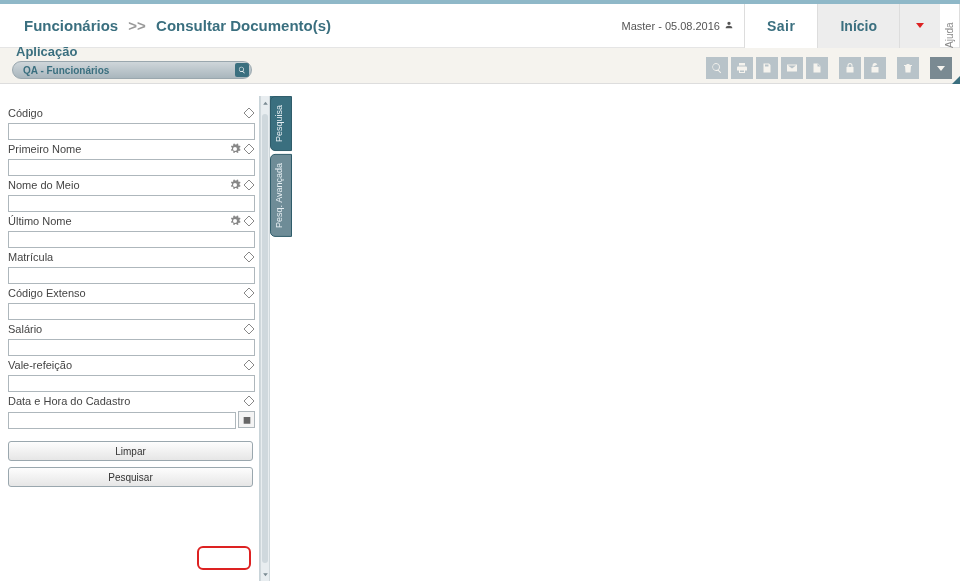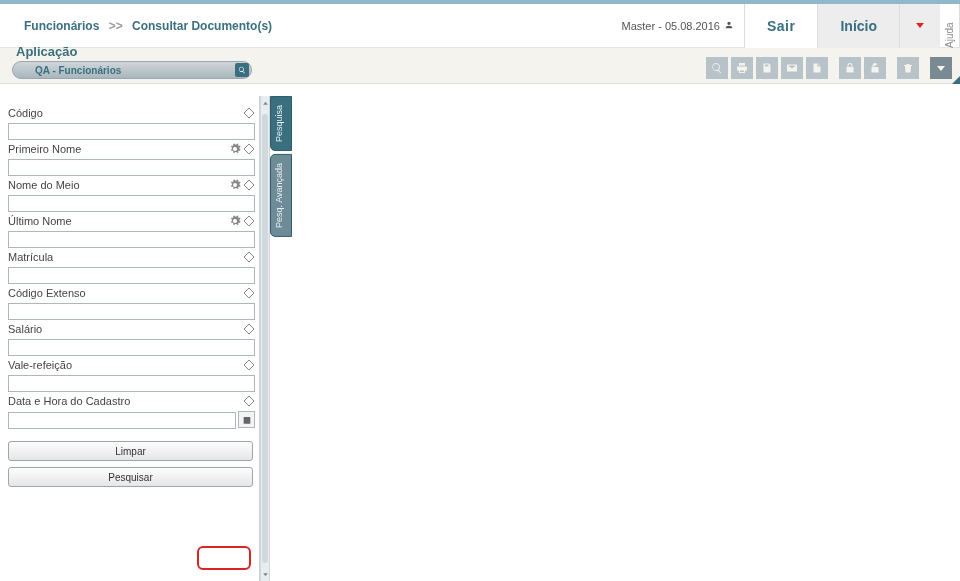--- a/index.html
+++ b/index.html
@@ -1,35 +1,35 @@
 <!DOCTYPE html>
 <html><head>
 <meta charset="utf-8">
 <style>
   * { box-sizing: border-box; margin: 0; padding: 0; }
   body { font-family: Verdana, Arial, sans-serif; font-size: 11px; background: #fff; width: 960px; height: 581px; overflow: hidden; position: relative; }
   
   
   .header { height: 48px; display: flex; align-items: center; border-top: 4px solid #8fb8c8; background: #fff; border-bottom: 1px solid #e5e5e5; padding: 0 0 0 24px; }
-  .breadcrumb { flex: 1; font-size: 12px; color: #3a6f7f; font-weight: bold; }
+  .breadcrumb { flex: 1; font-size: 15px; color: #3a6f7f; font-weight: bold; }
   .breadcrumb .sep { color: #999; font-weight: bold; margin: 0 6px; }
   .userblock { font-size: 11px; color: #555; margin-right: 10px; display: flex; align-items: center; gap: 4px; }
   .userblock svg { width: 10px; height: 10px; fill: #555; }
   .navbtn { height: 44px; padding: 1px 22px; display: flex; align-items: center; justify-content: center; font-size: 14px; font-weight: bold; color: #3a6f7f; border-left: 1px solid #ddd; cursor: pointer; background: #f5f5f5; }
   .navbtn.sair { background: #fff; letter-spacing: 0.5px; }
   .navbtn.inicio { background: #ededed; }
   .navbtn.dd { background: #ededed; padding: 0 14px; }
   .navbtn.dd svg { width: 12px; height: 12px; fill: #d22; }
   .help-vert { writing-mode: vertical-rl; transform: rotate(180deg); font-size: 10px; color: #888; padding: 0 4px; height: 44px; display:flex; align-items:center; border-left:1px solid #ddd; cursor:pointer;}
   
   
   .appbar { height: 36px; background: #f5f3ee; border-bottom: 1px solid #ddd; display: flex; align-items: flex-end; padding: 0 8px 4px 12px; position:relative; }
   .appbar-left { display: flex; flex-direction: column; }
   .appbar-label { font-size: 13px; color: #3a6f7f; font-weight: bold; margin-bottom: 2px; margin-left:4px;}
-  .appbar-select { display: inline-flex; align-items: center; width: 240px; height: 18px; background: linear-gradient(#cfd6da,#a9b6bd); border-radius: 10px; border: 1px solid #9aa7ae; padding: 0 2px 0 22px; font-size: 10px; color: #3a6f7f; font-weight: bold; cursor: pointer; }
+  .appbar-select { display: inline-flex; align-items: center; width: 240px; height: 18px; background: linear-gradient(#cfd6da,#a9b6bd); border-radius: 10px; border: 1px solid #9aa7ae; padding: 0 2px 0 10px; font-size: 10px; color: #3a6f7f; font-weight: bold; cursor: pointer; }
   .appbar-select .sq { margin-left: auto; width: 14px; height: 14px; background: #3a6f7f; border-radius: 2px; display:flex; align-items:center; justify-content:center;}
   .appbar-select .sq svg{width:8px;height:8px;fill:#fff;}
   .appbar-tools { margin-left: auto; display: flex; align-items: center; gap: 3px; }
   .tb { width: 22px; height: 22px; background: #b8c3c9; display:flex; align-items:center; justify-content:center; cursor:pointer;}
   .tb svg{width:12px;height:12px;fill:#f5f3ee;}
   .tb.gap{ margin-left:8px;}
   .tb.dark{ background:#7a8a92;}
   .tri-corner{position:absolute;right:0;bottom:-1px;width:0;height:0;border-left:8px solid transparent;border-bottom:8px solid #3a6f7f;cursor:pointer;}
 
   

